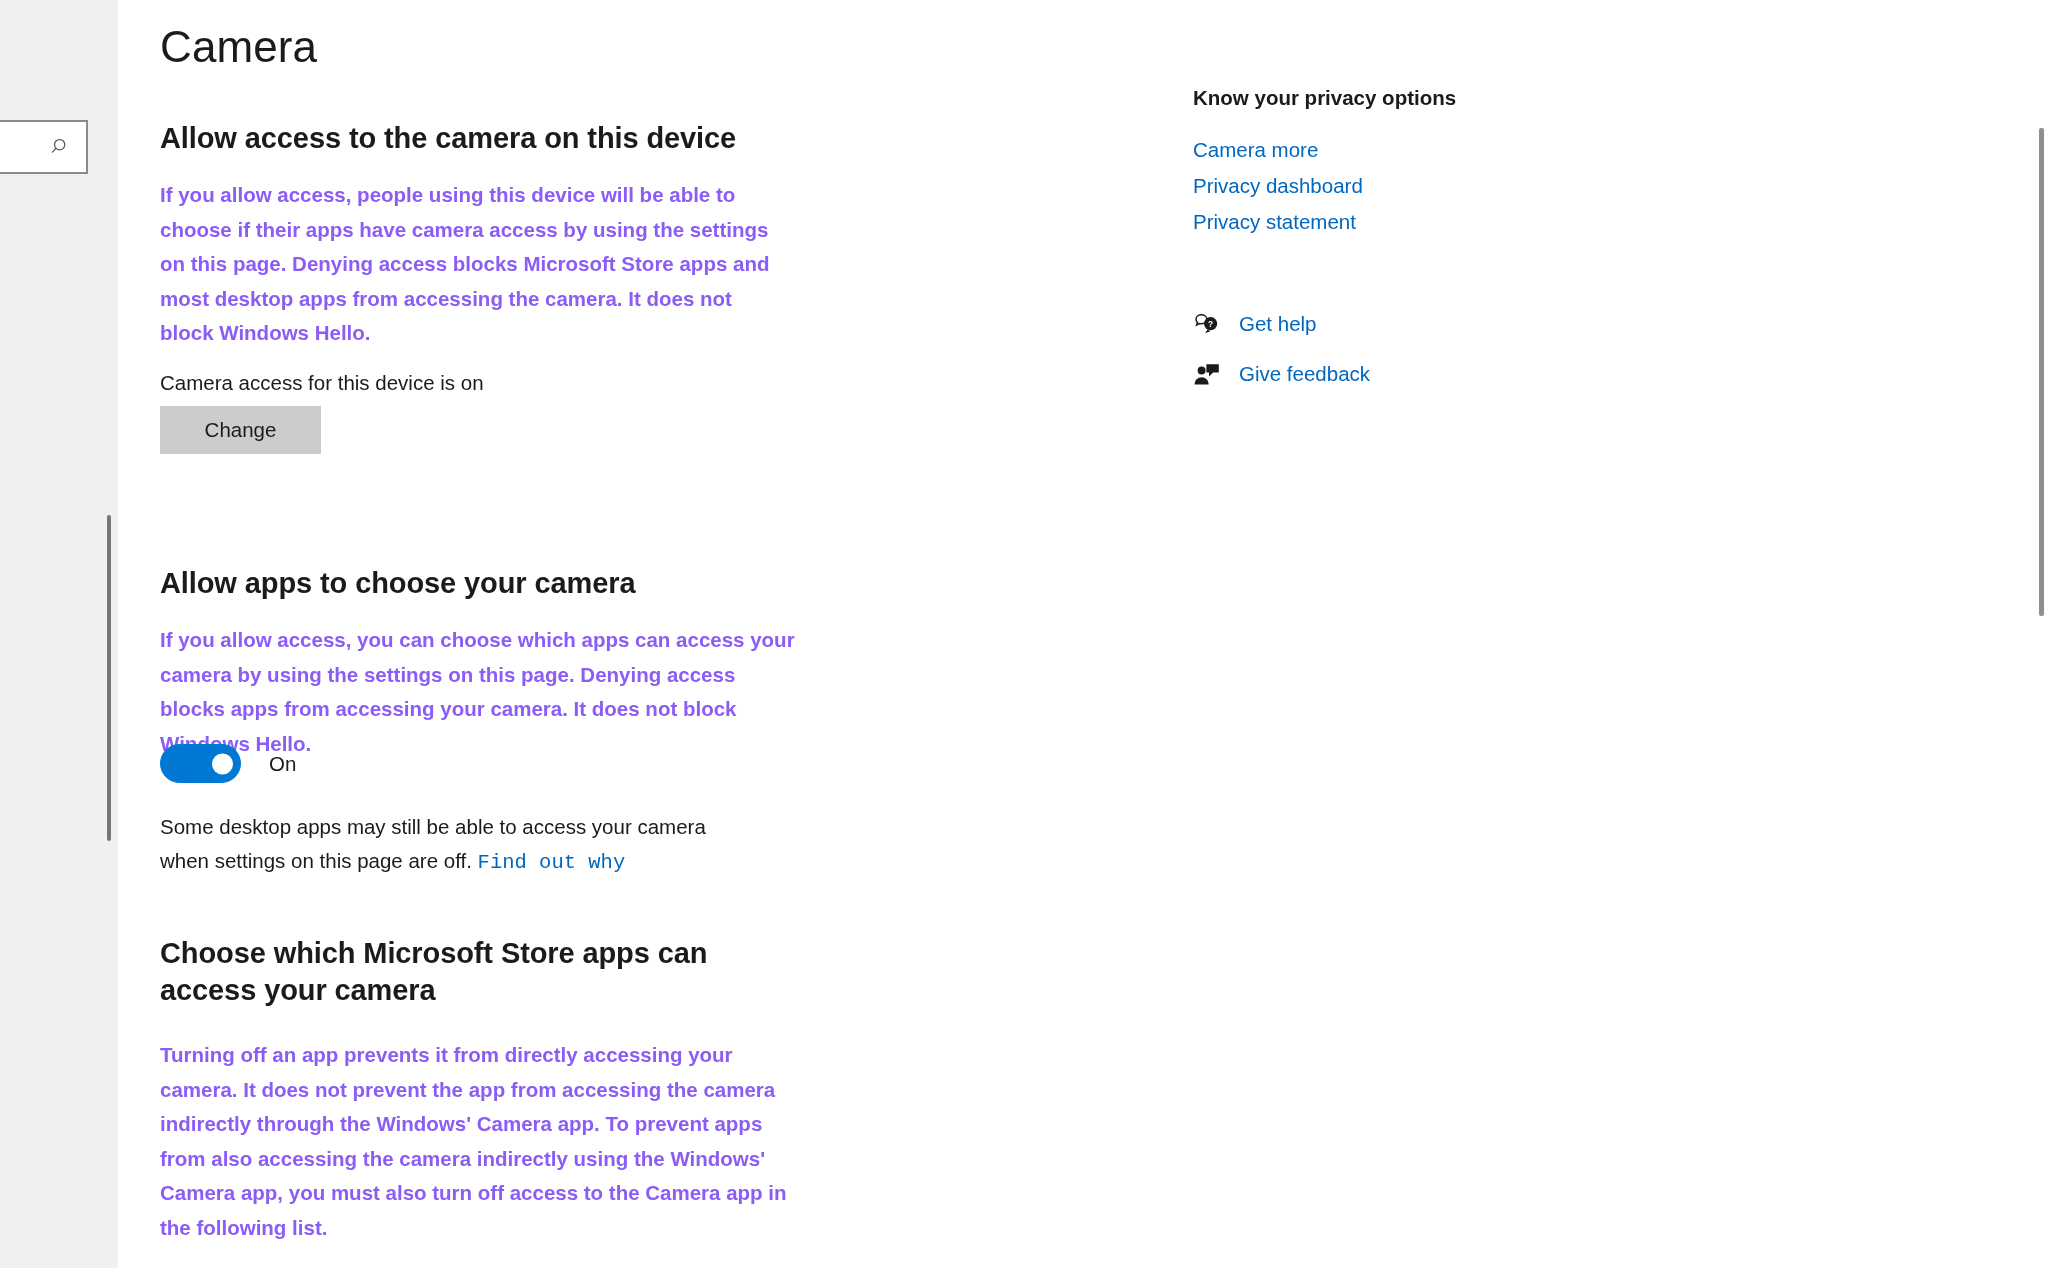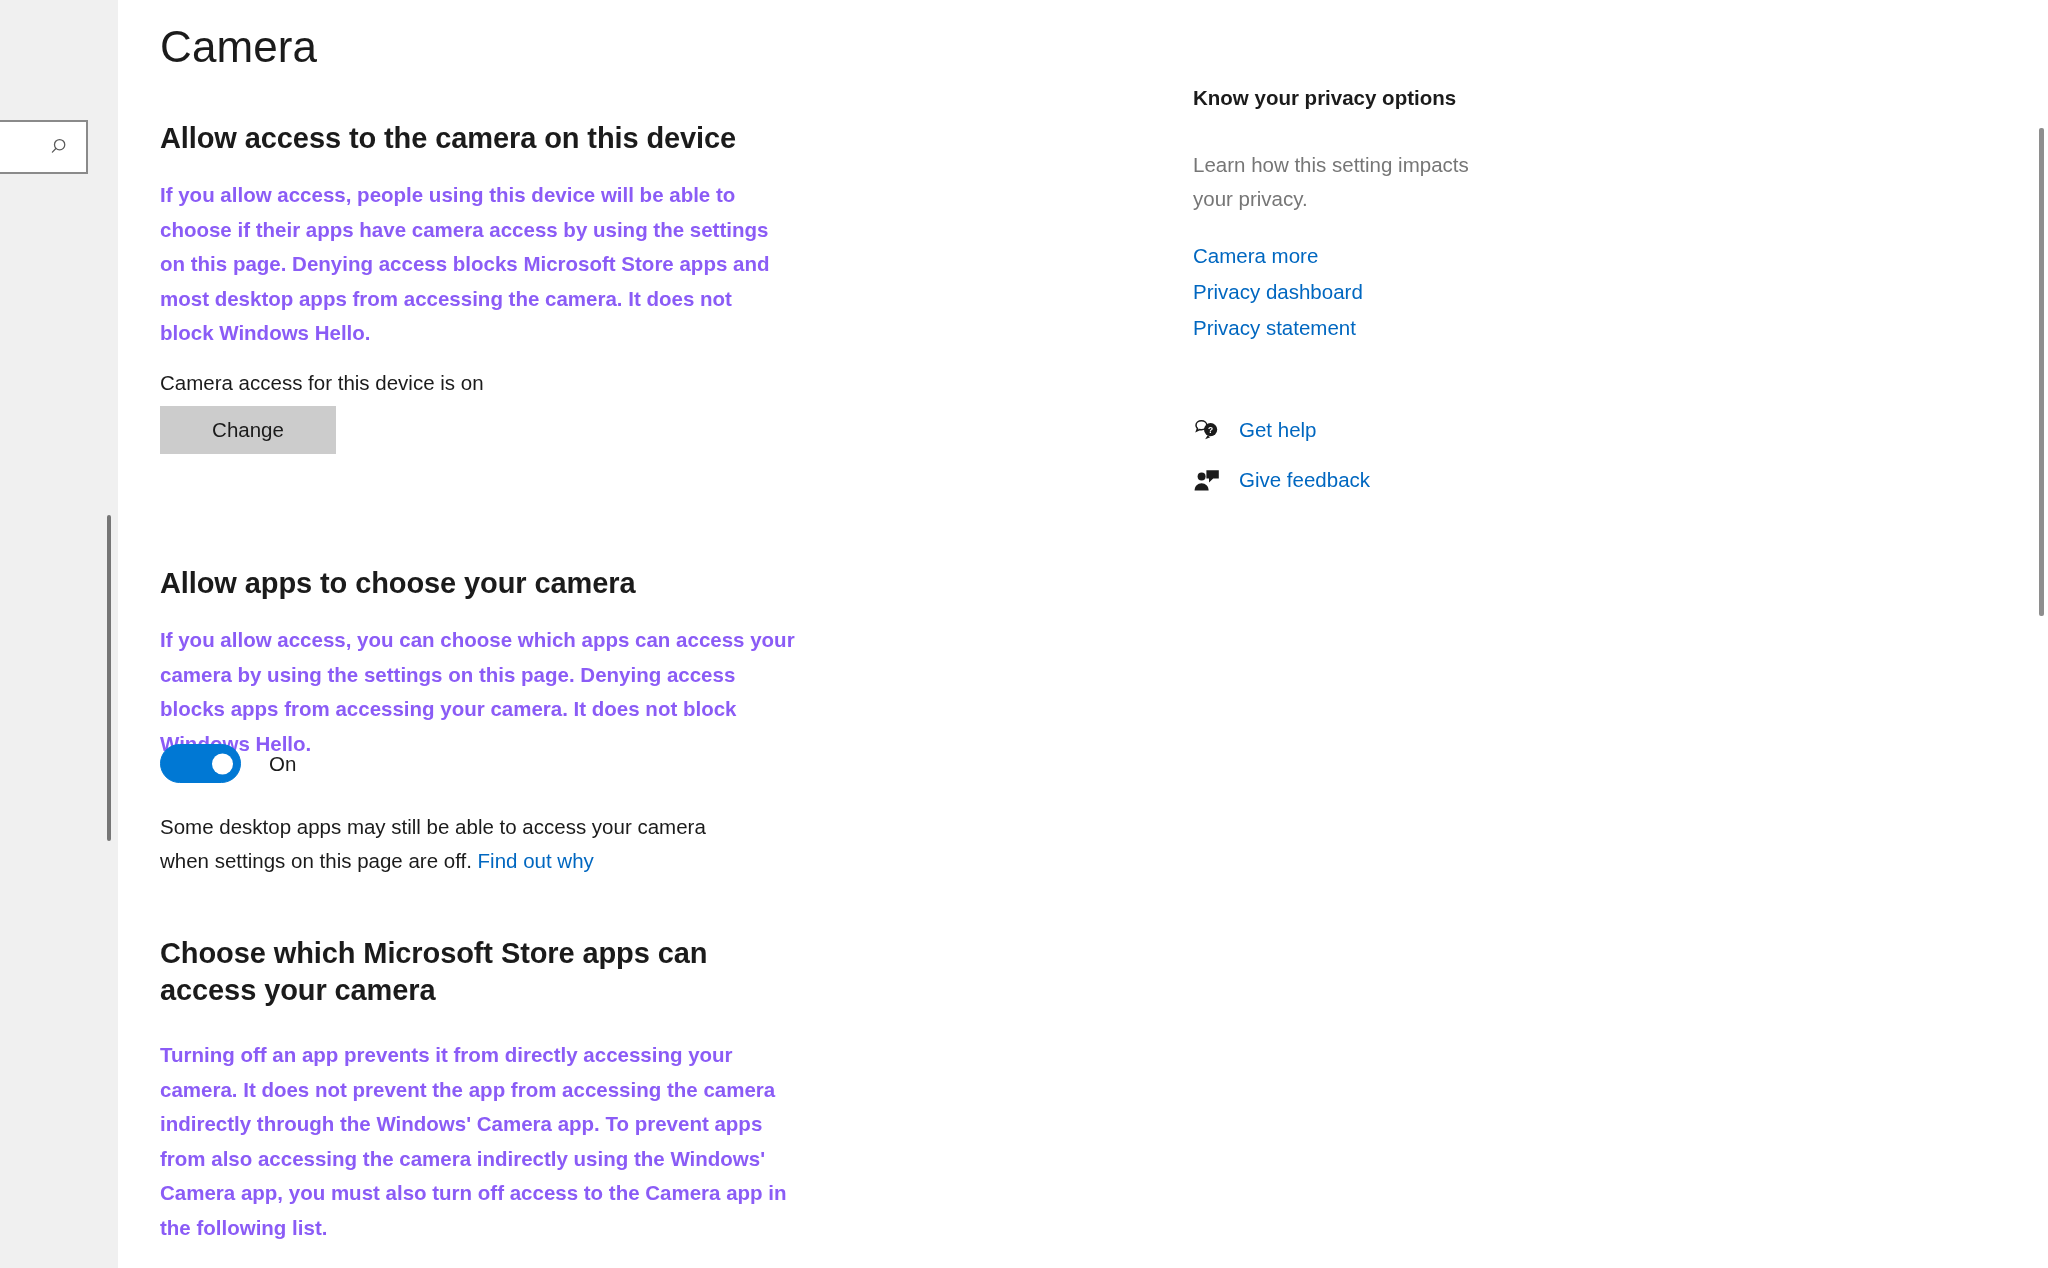--- a/index.html
+++ b/index.html
@@ -145,21 +145,21 @@
     max-width: 600px;
   }
 
   .sec1-heading { position: absolute; left: 0; top: 0; }
   .sec1-body    { position: absolute; left: 0; top: 58px; width: 620px; }
   .sec1-status  { position: absolute; left: 0; top: 248px; }
   .change-btn {
     position: absolute;
     left: 0;
     top: 286px;
-    width: 176px;
+    width: 161px;
     height: 48px;
     background: #cccccc;
     border: 1px solid #cccccc;
     color: #1b1b1b;
     font-family: "Liberation Sans", sans-serif;
     font-size: 20.5px;
     cursor: default;
     padding: 0;
   }
 
@@ -199,20 +199,21 @@
     font-size: 20.5px;
     color: #1b1b1b;
   }
 
   .sec2-note { position: absolute; left: 0; top: 690px; width: 600px; }
 
   .link {
     color: #0067c0;
     text-decoration: none;
     cursor: pointer;
+    font-family: Liberation Mono, monospace;
   }
 
   .sec3-heading { position: absolute; left: 0; top: 815px; width: 600px; }
   .sec3-body    { position: absolute; left: 0; top: 918px; width: 640px; }
 
   
   .right-rail {
     position: absolute;
     left: 1075px;
     top: 86px;
@@ -335,21 +336,20 @@
       </p>
 
       <h2 class="section-heading sec3-heading">Choose which Microsoft Store apps can access your camera</h2>
 
       <p class="body-text sec3-body">Turning off an app prevents it from directly accessing your camera. It does not prevent the app from accessing the camera indirectly through the Windows' Camera app. To prevent apps from also accessing the camera indirectly using the Windows' Camera app, you must also turn off access to the Camera app in the following list.</p>
     </div>
 
     <div class="right-rail">
       <div class="rail-title">Know your privacy options</div>
 
-      <p class="rail-desc">Learn how this setting impacts your privacy.</p>
 
       <div class="rail-links">
         <a class="rail-link" href="#">Camera more</a>
         <a class="rail-link" href="#">Privacy dashboard</a>
         <a class="rail-link" href="#">Privacy statement</a>
       </div>
 
       <div class="rail-actions">
 
         <div class="rail-action">

